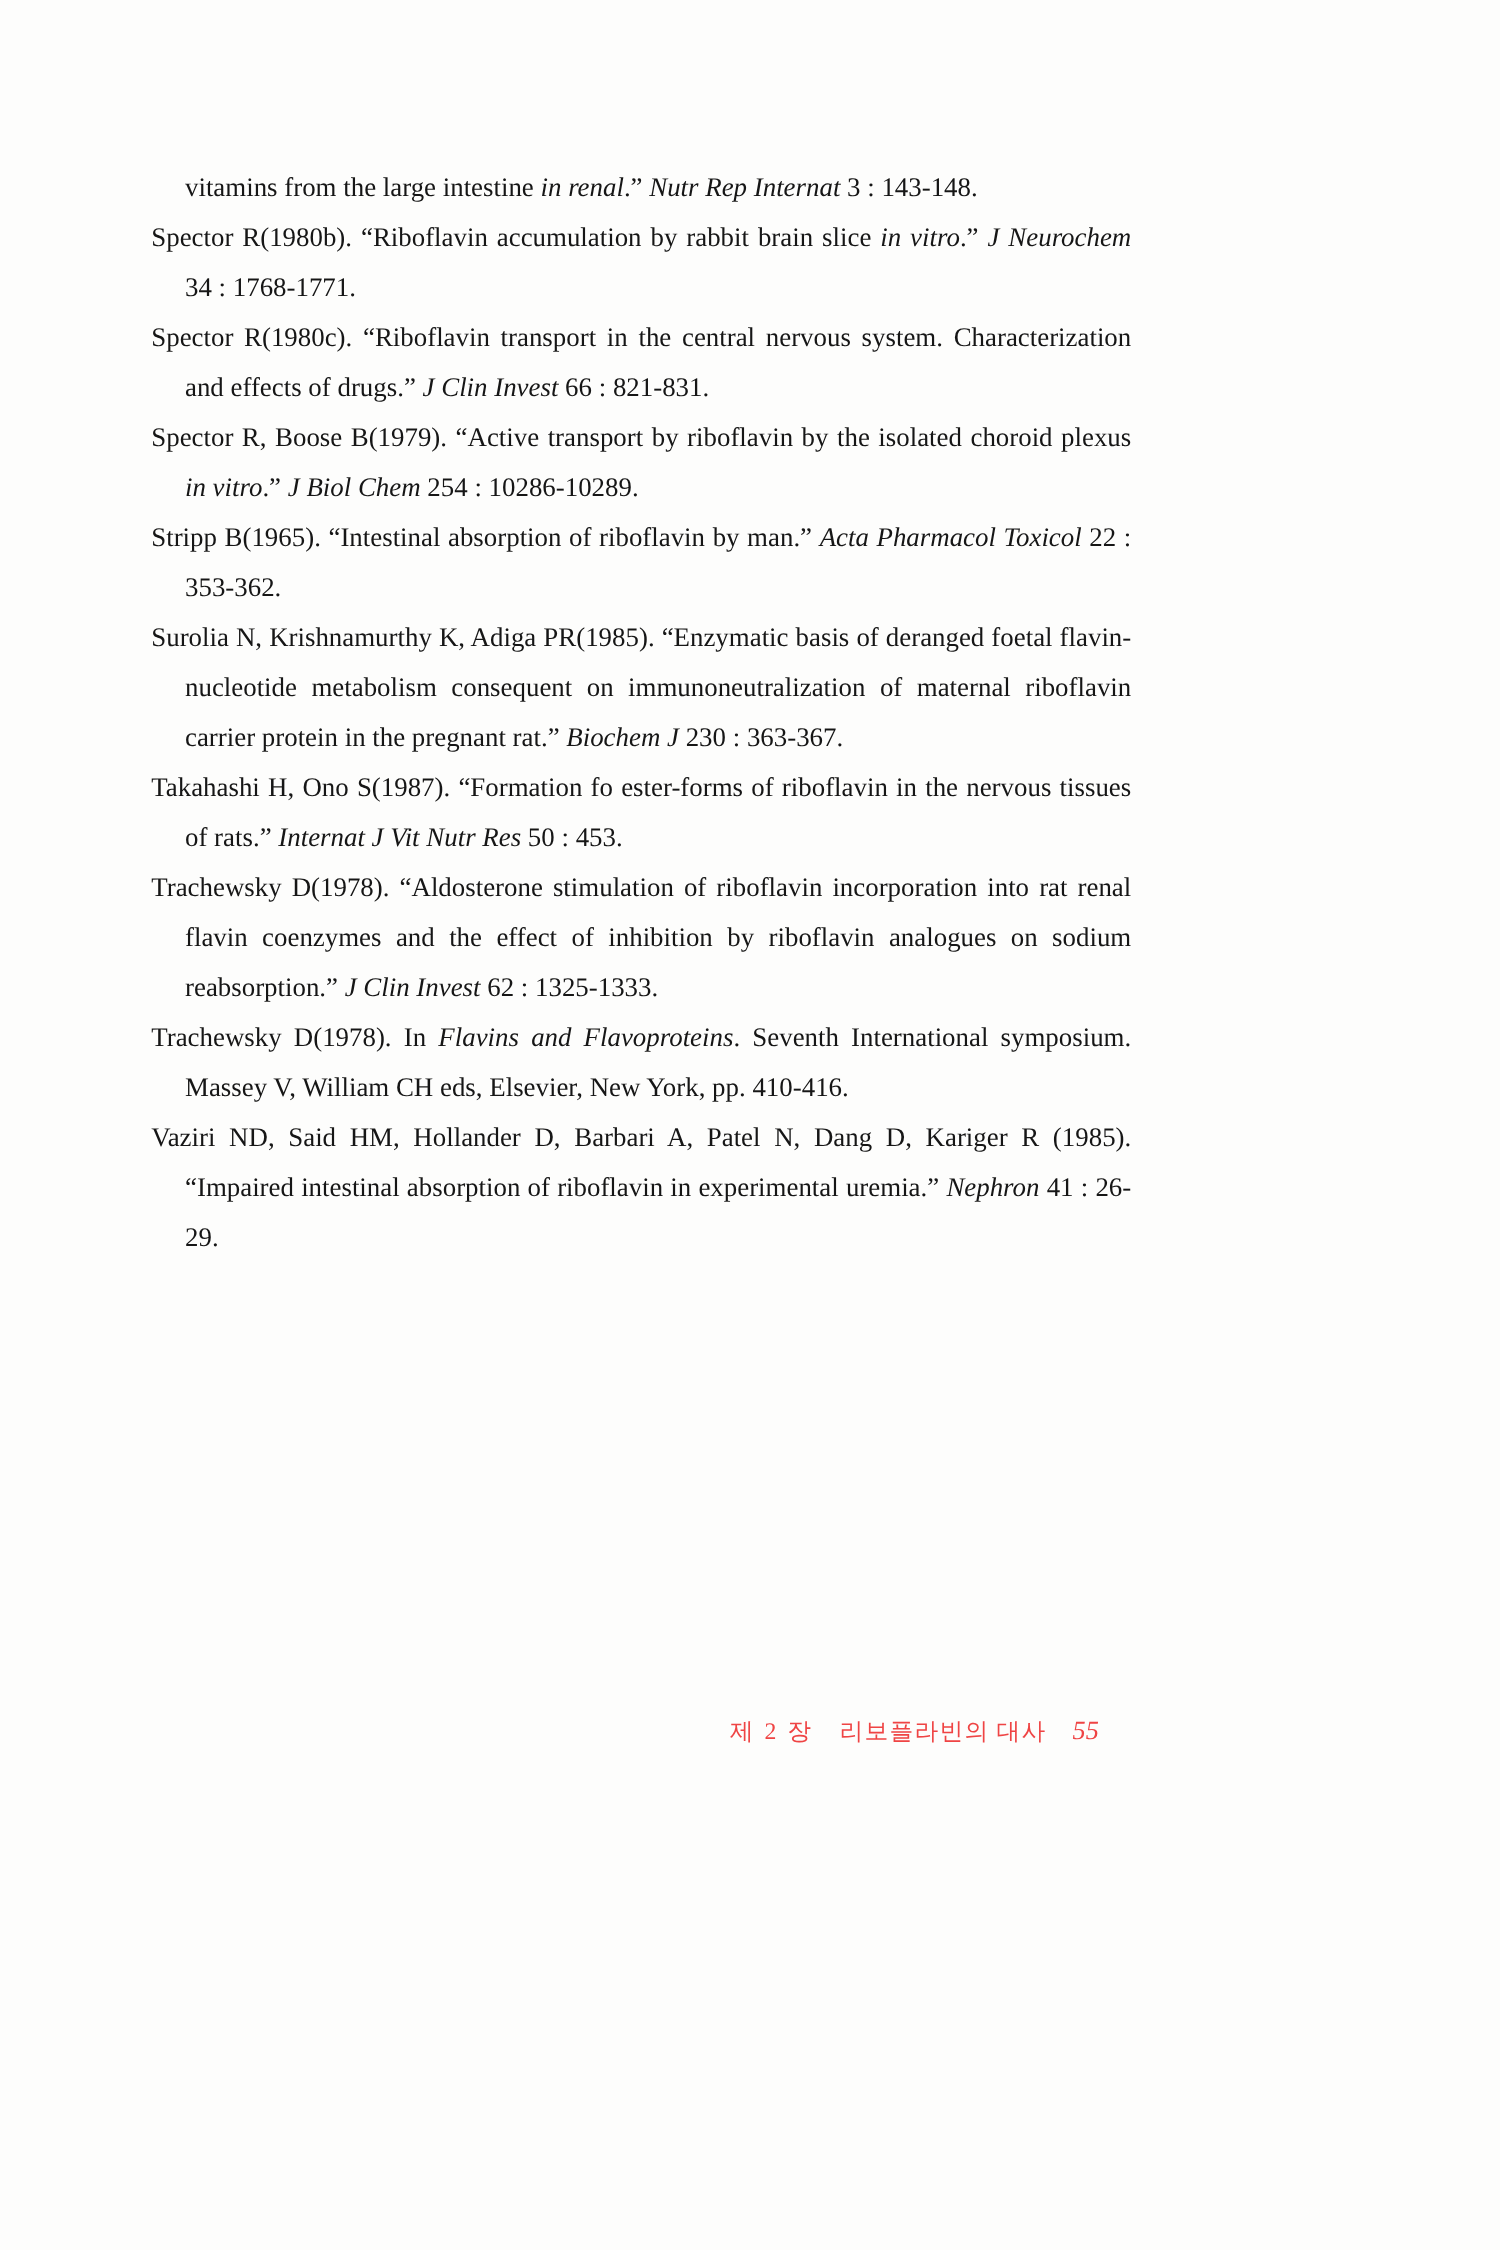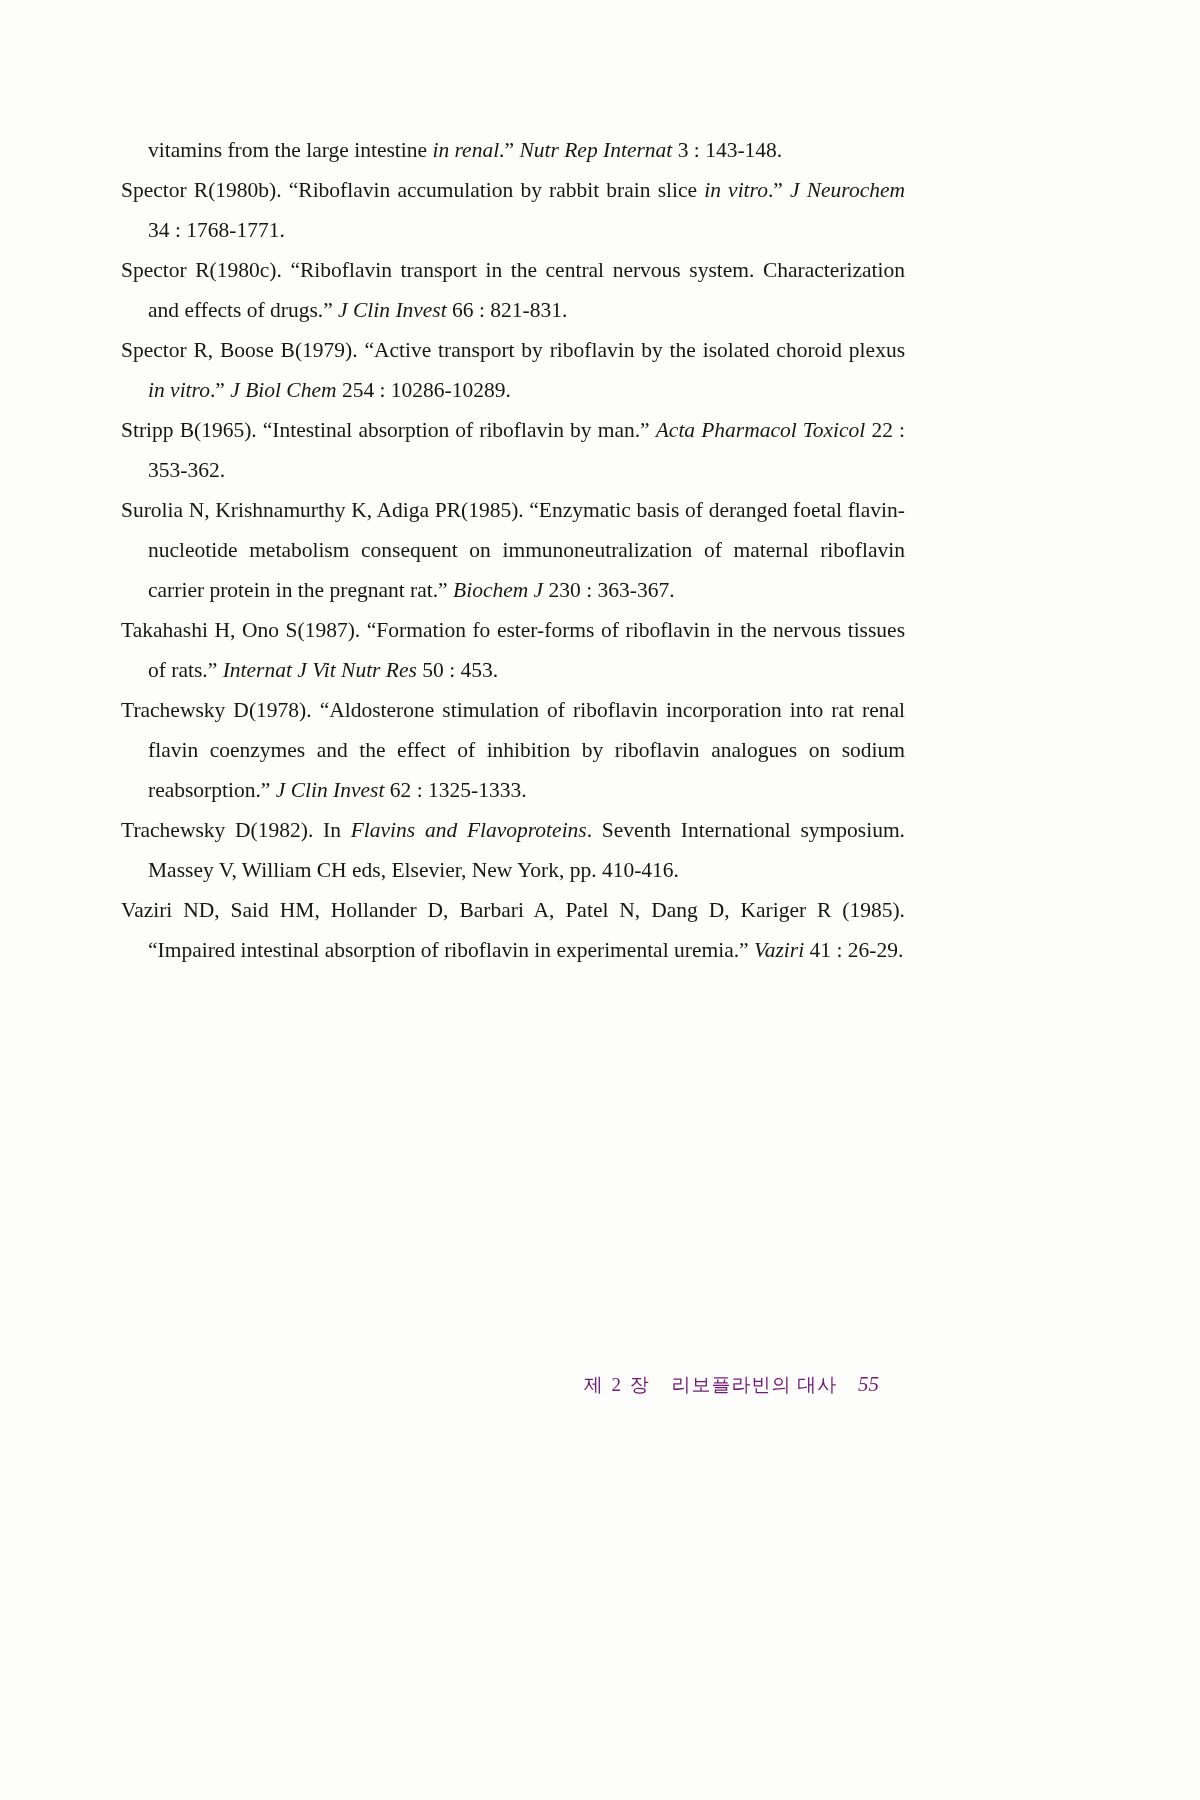--- a/index.html
+++ b/index.html
@@ -36,21 +36,21 @@
   .italic {
     font-style: italic;
   }
   .footer {
     position: absolute;
     left: 121px;
     top: 1372px;
     width: 758px;
     text-align: right;
     font-size: 19px;
-    color: #701a75;
+    color: #ef4444;
     font-family: "Liberation Serif", "DejaVu Serif", serif;
   }
   .footer .chapter {
     letter-spacing: 2px;
   }
   .footer .title {
     margin-left: 16px;
     letter-spacing: 1px;
   }
   .footer .page-num {
@@ -65,21 +65,21 @@
 <div class="page">
   <div class="content" id="ref-list">
       <p class="reference continuation"><span>vitamins from the large intestine </span><span class="italic">in renal</span><span>.” </span><span class="italic">Nutr Rep Internat</span><span> 3 : 143-148.</span></p>
       <p class="reference"><span>Spector R(1980b). “Riboflavin accumulation by rabbit brain slice </span><span class="italic">in vitro</span><span>.” </span><span class="italic">J Neurochem</span><span> 34 : 1768-1771.</span></p>
       <p class="reference"><span>Spector R(1980c). “Riboflavin transport in the central nervous system. Characterization and effects of drugs.” </span><span class="italic">J Clin Invest</span><span> 66 : 821-831.</span></p>
       <p class="reference"><span>Spector R, Boose B(1979). “Active transport by riboflavin by the isolated choroid plexus </span><span class="italic">in vitro</span><span>.” </span><span class="italic">J Biol Chem</span><span> 254 : 10286-10289.</span></p>
       <p class="reference"><span>Stripp B(1965). “Intestinal absorption of riboflavin by man.” </span><span class="italic">Acta Pharmacol Toxicol</span><span> 22 : 353-362.</span></p>
       <p class="reference"><span>Surolia N, Krishnamurthy K, Adiga PR(1985). “Enzymatic basis of deranged foetal flavin-nucleotide metabolism consequent on immunoneutralization of maternal riboflavin carrier protein in the pregnant rat.” </span><span class="italic">Biochem J</span><span> 230 : 363-367.</span></p>
       <p class="reference"><span>Takahashi H, Ono S(1987). “Formation fo ester-forms of riboflavin in the nervous tissues of rats.” </span><span class="italic">Internat J Vit Nutr Res</span><span> 50 : 453.</span></p>
       <p class="reference"><span>Trachewsky D(1978). “Aldosterone stimulation of riboflavin incorporation into rat renal flavin coenzymes and the effect of inhibition by riboflavin analogues on sodium reabsorption.” </span><span class="italic">J Clin Invest</span><span> 62 : 1325-1333.</span></p>
-      <p class="reference"><span>Trachewsky D(1982). In </span><span class="italic">Flavins and Flavoproteins</span><span>. Seventh International symposium. Massey V, William CH eds, Elsevier, New York, pp. 410-416.</span></p>
-      <p class="reference"><span>Vaziri ND, Said HM, Hollander D, Barbari A, Patel N, Dang D, Kariger R (1985). “Impaired intestinal absorption of riboflavin in experimental uremia.” </span><span class="italic">Vaziri</span><span> 41 : 26-29.</span></p>
+      <p class="reference"><span>Trachewsky D(1978). In </span><span class="italic">Flavins and Flavoproteins</span><span>. Seventh International symposium. Massey V, William CH eds, Elsevier, New York, pp. 410-416.</span></p>
+      <p class="reference"><span>Vaziri ND, Said HM, Hollander D, Barbari A, Patel N, Dang D, Kariger R (1985). “Impaired intestinal absorption of riboflavin in experimental uremia.” </span><span class="italic">Nephron</span><span> 41 : 26-29.</span></p>
     </div>
   <div class="footer">
     <span class="chapter">제 2 장</span>
     <span class="title">리보플라빈의 대사</span>
     <span class="page-num">55</span>
   </div>
 </div>
 
 </body></html>

